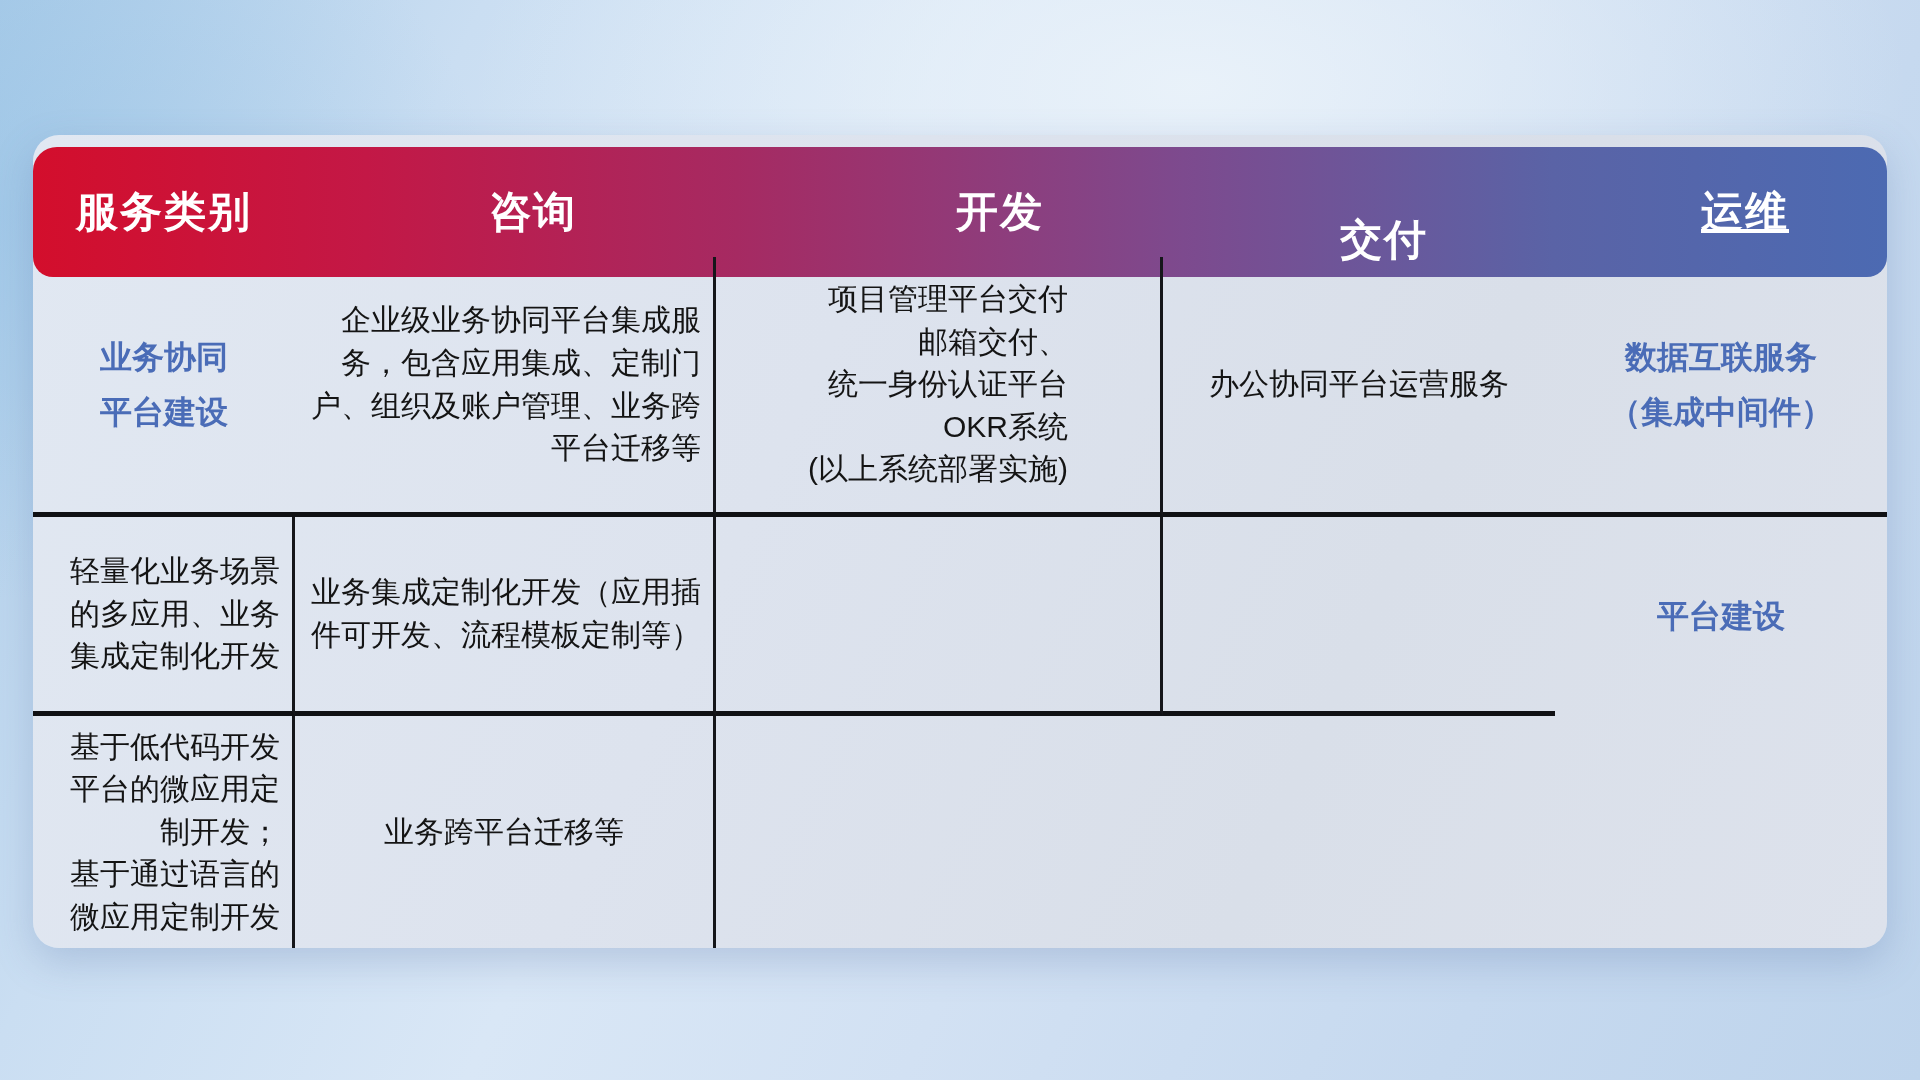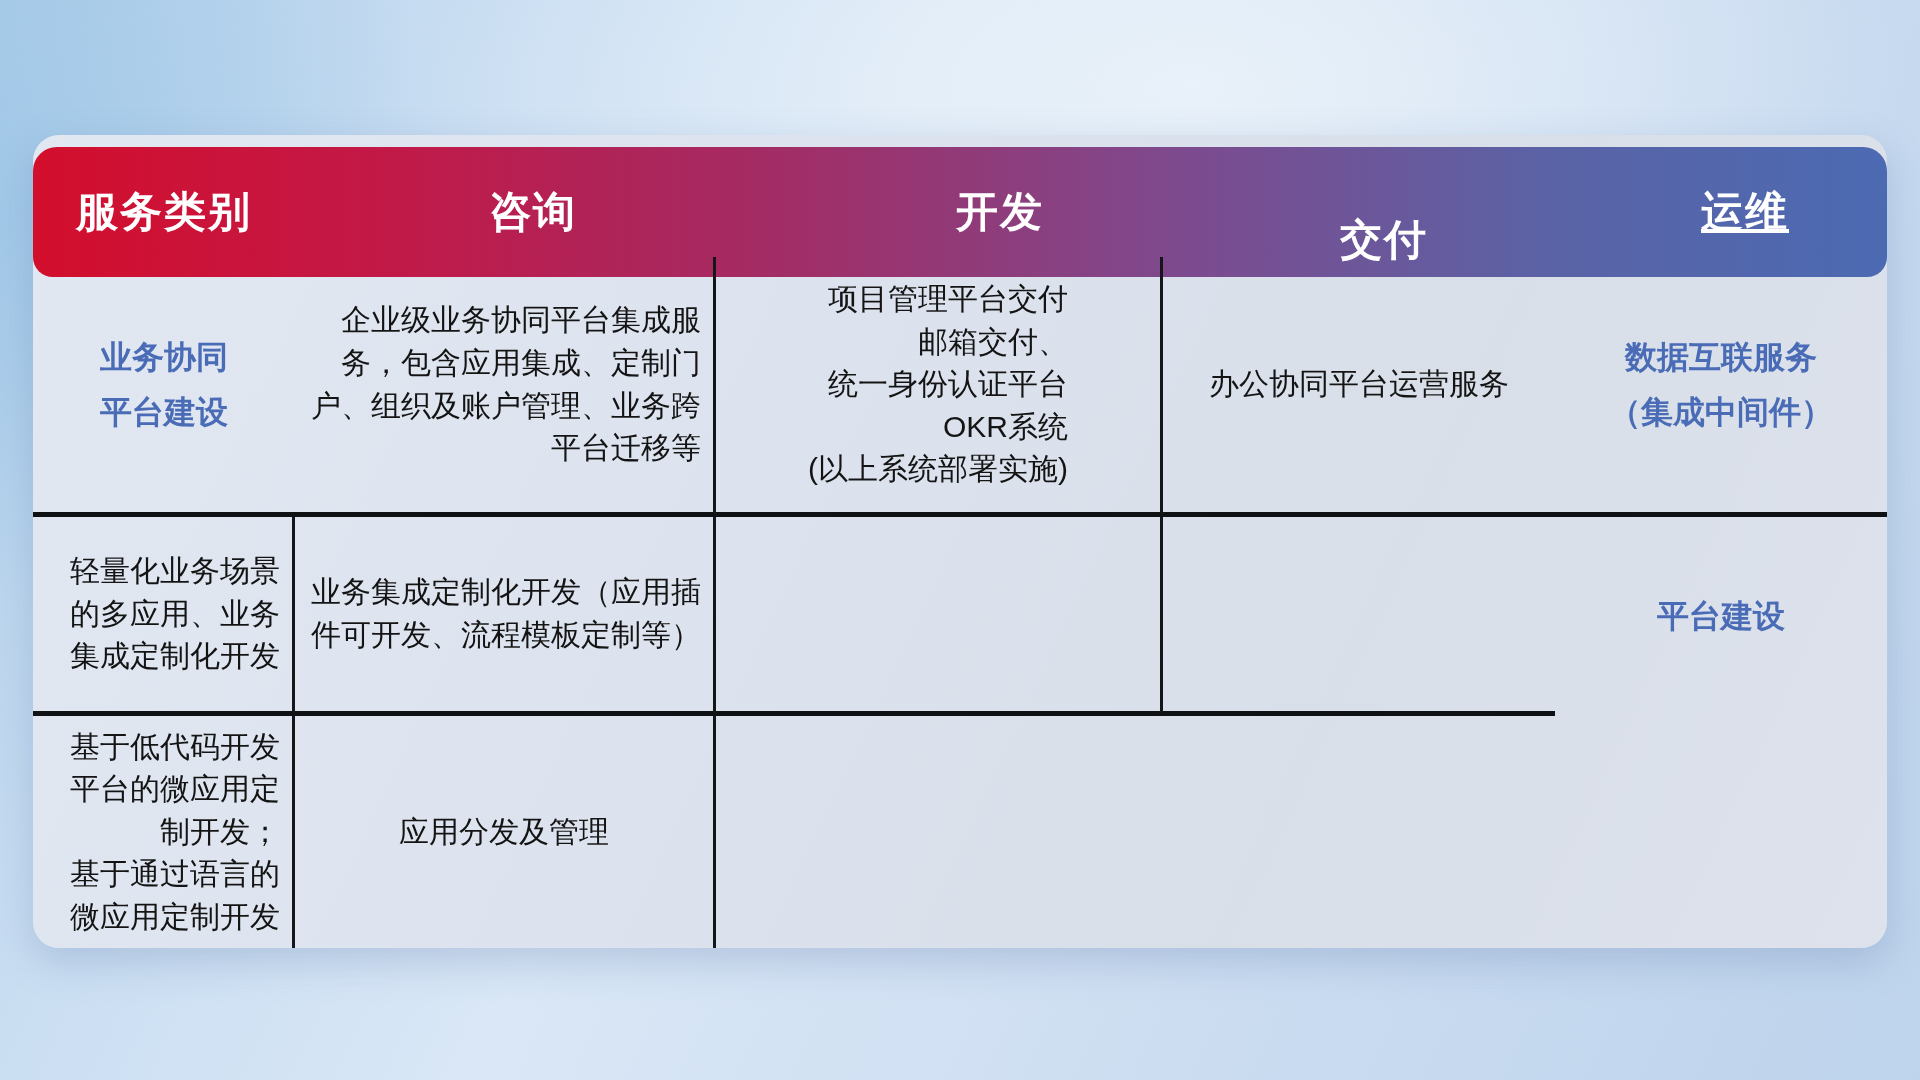--- a/index.html
+++ b/index.html
@@ -138,20 +138,20 @@
     </div>
 
     <div class="cell">
       <span class="row-label">平台建设</span>
     </div>
     <div class="cell vline">
       <span class="cell-text">基于低代码开发平台的微应用定制开发；
 基于通过语言的微应用定制开发</span>
     </div>
     <div class="cell vline">
-      <span class="cell-text">应用分发及管理</span>
+      <span class="cell-text">业务跨平台迁移等</span>
     </div>
     <div class="cell">
       <span class="cell-text"></span>
     </div>
 
   </div>
 </div>
 
 </body></html>

